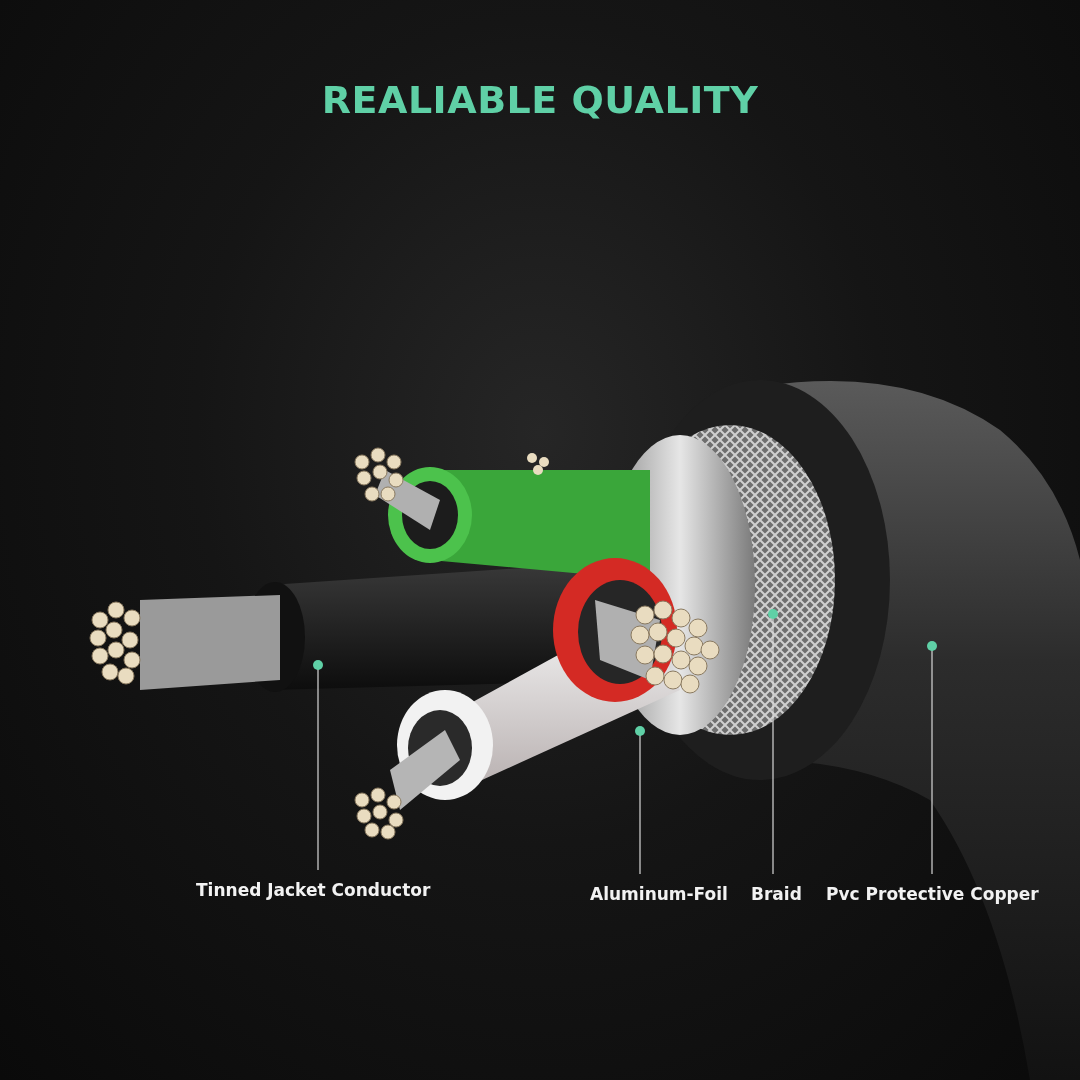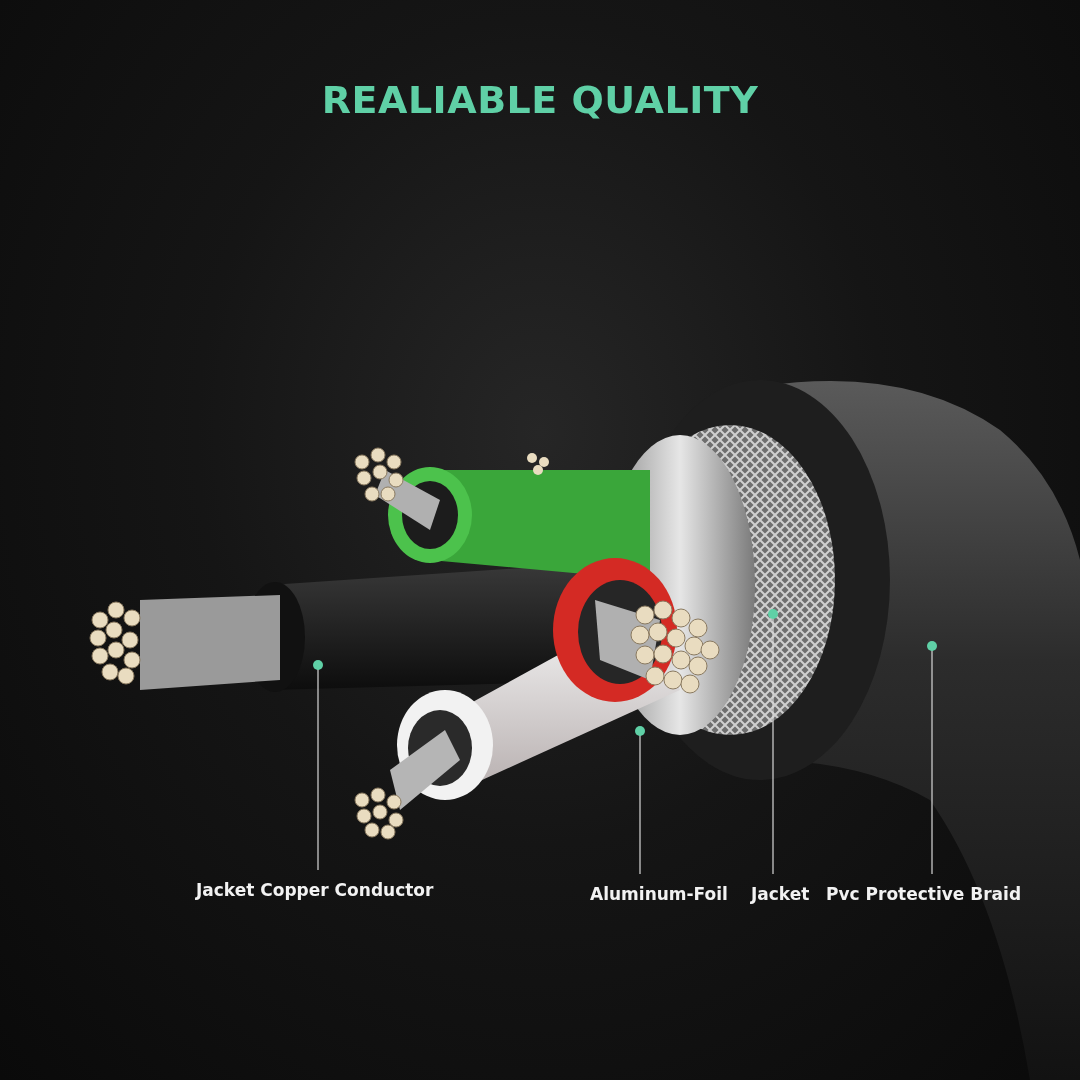--- a/index.html
+++ b/index.html
@@ -133,17 +133,17 @@
       <line x1="932" y1="646" x2="932" y2="874"></line>
     </g>
     <g fill="#5fd0a6">
       <circle cx="318" cy="665" r="5"></circle>
       <circle cx="640" cy="731" r="5"></circle>
       <circle cx="773" cy="614" r="5"></circle>
       <circle cx="932" cy="646" r="5"></circle>
     </g>
   </svg>
 
-  <div class="label" style="left:196px;top:880px">Jacket Copper Conductor</div>
+  <div class="label" style="left:196px;top:880px">Tinned Jacket Conductor</div>
   <div class="label" style="left:590px;top:884px">Aluminum-Foil</div>
-  <div class="label" style="left:751px;top:884px">Jacket</div>
-  <div class="label" style="left:826px;top:884px">Pvc Protective Braid</div>
+  <div class="label" style="left:751px;top:884px">Braid</div>
+  <div class="label" style="left:826px;top:884px">Pvc Protective Copper</div>
 </div>
 
 </body></html>

